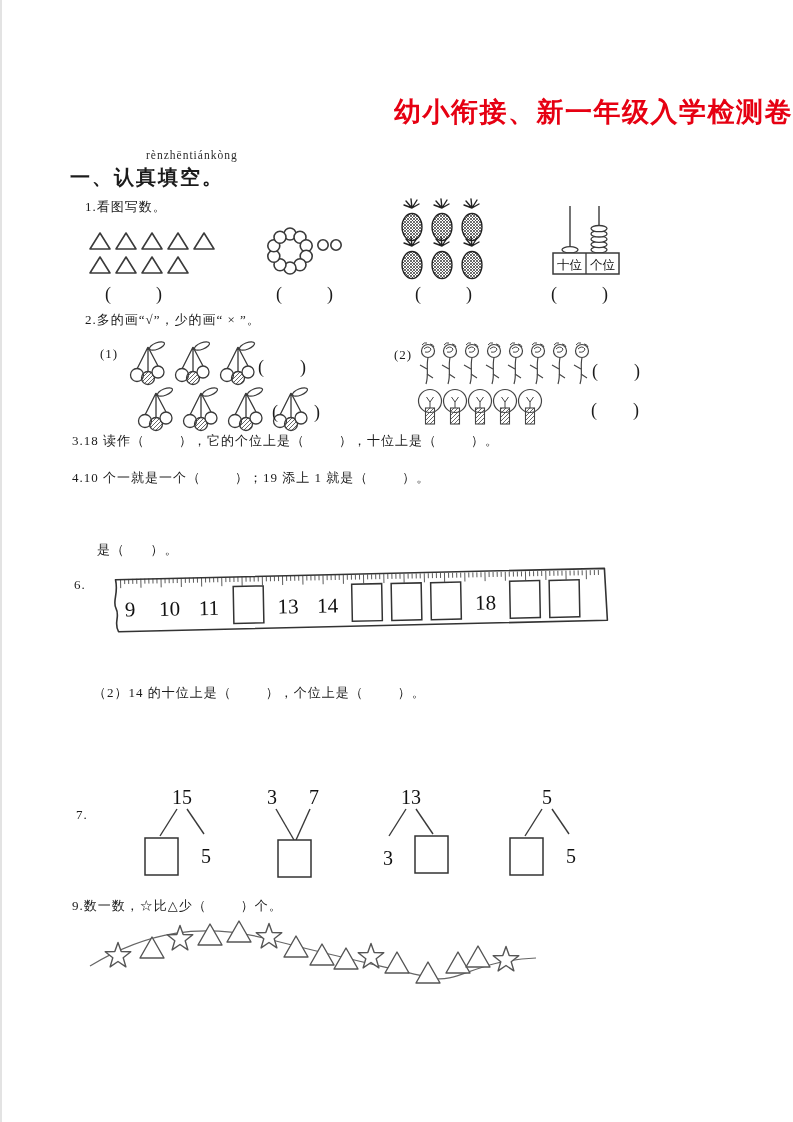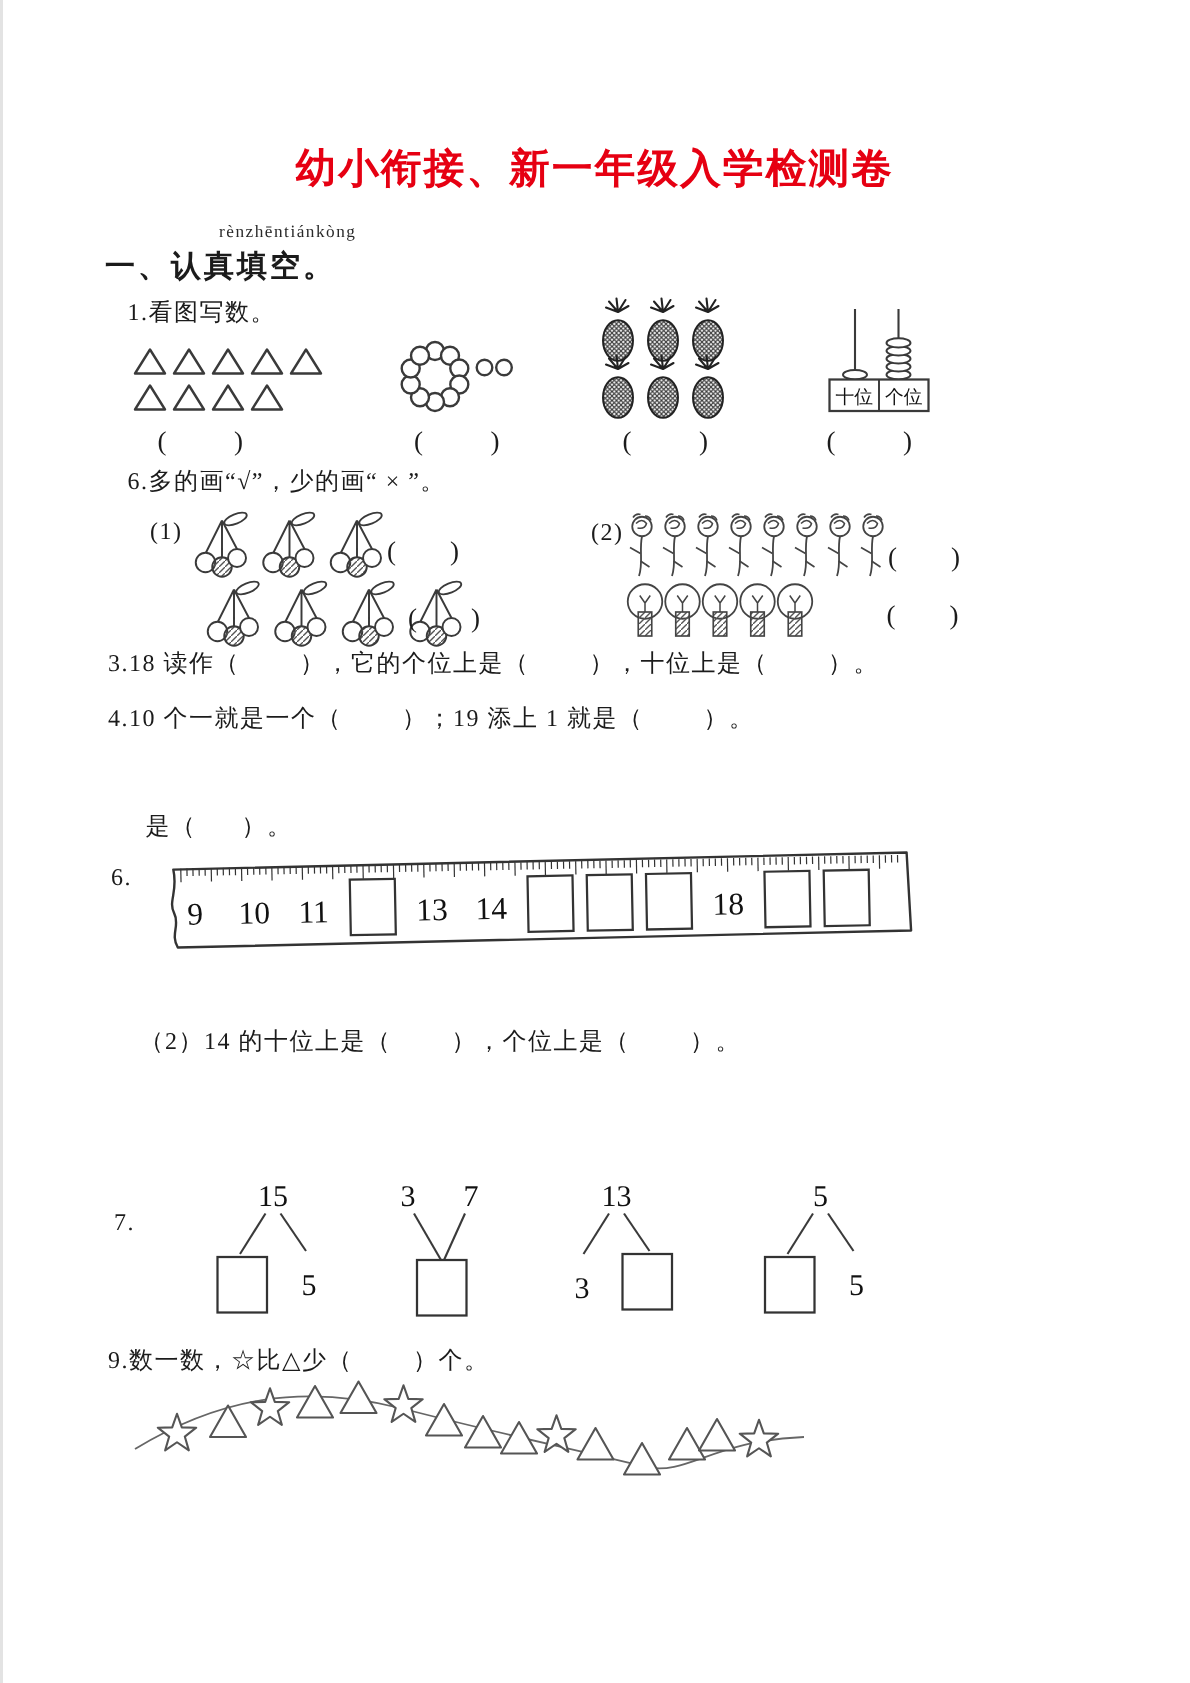--- a/index.html
+++ b/index.html
@@ -1,21 +1,21 @@
 <!DOCTYPE html>
 <html><head>
 <meta charset="utf-8">
 <style>
   * { margin:0; padding:0; box-sizing:border-box; }
   html,body { width:793px; height:1122px; }
   body { background:#fff; font-family:"Liberation Serif","DejaVu Serif",serif; color:#1b1b1b; position:relative; overflow:hidden; }
   .page { position:absolute; left:0; top:0; width:793px; height:1122px; background:#ffffff; }
   .edge { position:absolute; left:0; top:0; width:2px; height:100%; background:#e3e3e3; }
   .abs { position:absolute; white-space:pre; }
-  .t17 { font-size:16px; letter-spacing:1px; }
+  .t17 { font-size:13px; letter-spacing:1px; }
   .title { left:0; top:94px; width:100%; text-align:center; font-size:27px; font-weight:700;
            font-family:"Liberation Sans","DejaVu Sans",sans-serif; letter-spacing:1.5px; }
   .pinyin { font-size:11.5px; color:#2a2a2a; letter-spacing:1px;margin-left:46px; }
   .heading { font-size:20px; letter-spacing:2px;font-weight:bold; }
   .paren { font-size:18px; letter-spacing:0; }
   svg { overflow:visible; display:block; }
   .ruler-svg { transform:rotate(-1.1deg); transform-origin:50% 50%; }
 </style>
 </head>
 <body>
@@ -27,21 +27,21 @@
     </pattern>
     <pattern id="hatch" width="4" height="4" patternUnits="userSpaceOnUse">
       <path d="M0,4 L4,0" stroke="#555" stroke-width="0.9"></path>
     </pattern>
   </defs>
 </svg>
 
 <div class="page">
   <div class="edge"></div>
 
-  <h1 class="abs title" style="color: rgb(230, 0, 18);">幼小衔接、新一年级入学检测卷</h1>
+  <h1 class="abs title" style="color: rgb(230, 0, 18); text-align: right;">幼小衔接、新一年级入学检测卷</h1>
 
   <span class="abs pinyin" style="left:100px;top:149px">rènzhēntiánkòng</span>
   <span class="abs heading" style="left:70px;top:164px">一、认真填空。</span>
 
   <span class="abs t17" style="left:85px;top:198px">1.看图写数。</span>
   <svg class="abs" style="left:86px;top:228px" width="150" height="52">
       <polygon points="4,21 14,5 24,21" fill="none" stroke="#3a3a3a" stroke-width="1.6" stroke-linejoin="round"></polygon>
       <polygon points="30,21 40,5 50,21" fill="none" stroke="#3a3a3a" stroke-width="1.6" stroke-linejoin="round"></polygon>
       <polygon points="56,21 66,5 76,21" fill="none" stroke="#3a3a3a" stroke-width="1.6" stroke-linejoin="round"></polygon>
       <polygon points="82,21 92,5 102,21" fill="none" stroke="#3a3a3a" stroke-width="1.6" stroke-linejoin="round"></polygon>
@@ -91,21 +91,21 @@
       <rect x="8" y="50" width="66" height="21" fill="#fff" stroke="#3a3a3a" stroke-width="1.5"></rect>
       <line x1="41" y1="50" x2="41" y2="71" stroke="#3a3a3a" stroke-width="1.3"></line>
       <text x="24.5" y="65.5" text-anchor="middle" font-size="12.5" font-family="Liberation Serif, serif" fill="#111">十位</text>
       <text x="57.5" y="65.5" text-anchor="middle" font-size="12.5" font-family="Liberation Serif, serif" fill="#111">个位</text>
     </svg>
   <span class="abs paren" style="left:105px;top:284px">(          )</span>
   <span class="abs paren" style="left:276px;top:284px">(          )</span>
   <span class="abs paren" style="left:415px;top:284px">(          )</span>
   <span class="abs paren" style="left:551px;top:284px">(          )</span>
 
-  <span class="abs t17" style="left:85px;top:311px">6.多的画“√”，少的画“ × ”。</span>
+  <span class="abs t17" style="left:85px;top:311px">2.多的画“√”，少的画“ × ”。</span>
   <span class="abs t17" style="left:100px;top:346px">(1)</span>
   <svg class="abs" style="left:122px;top:342px" width="145" height="48">
       <path d="M26,5 L15,27 M26,5 L26,30 M26,5 L36,24" stroke="#3a3a3a" stroke-width="1.3" fill="none"></path>
       <ellipse cx="35" cy="4" rx="8" ry="3.2" fill="#fff" stroke="#3a3a3a" stroke-width="1.2" transform="rotate(-22 35 4)"></ellipse>
       <circle cx="15" cy="33" r="6.5" fill="#fff" stroke="#3a3a3a" stroke-width="1.3"></circle>
       <circle cx="26" cy="36" r="6.5" fill="url(#hatch)" stroke="#3a3a3a" stroke-width="1.3"></circle>
       <circle cx="36" cy="30" r="6" fill="#fff" stroke="#3a3a3a" stroke-width="1.3"></circle>
       <path d="M71,5 L60,27 M71,5 L71,30 M71,5 L81,24" stroke="#3a3a3a" stroke-width="1.3" fill="none"></path>
       <ellipse cx="80" cy="4" rx="8" ry="3.2" fill="#fff" stroke="#3a3a3a" stroke-width="1.2" transform="rotate(-22 80 4)"></ellipse>
       <circle cx="60" cy="33" r="6.5" fill="#fff" stroke="#3a3a3a" stroke-width="1.3"></circle>

